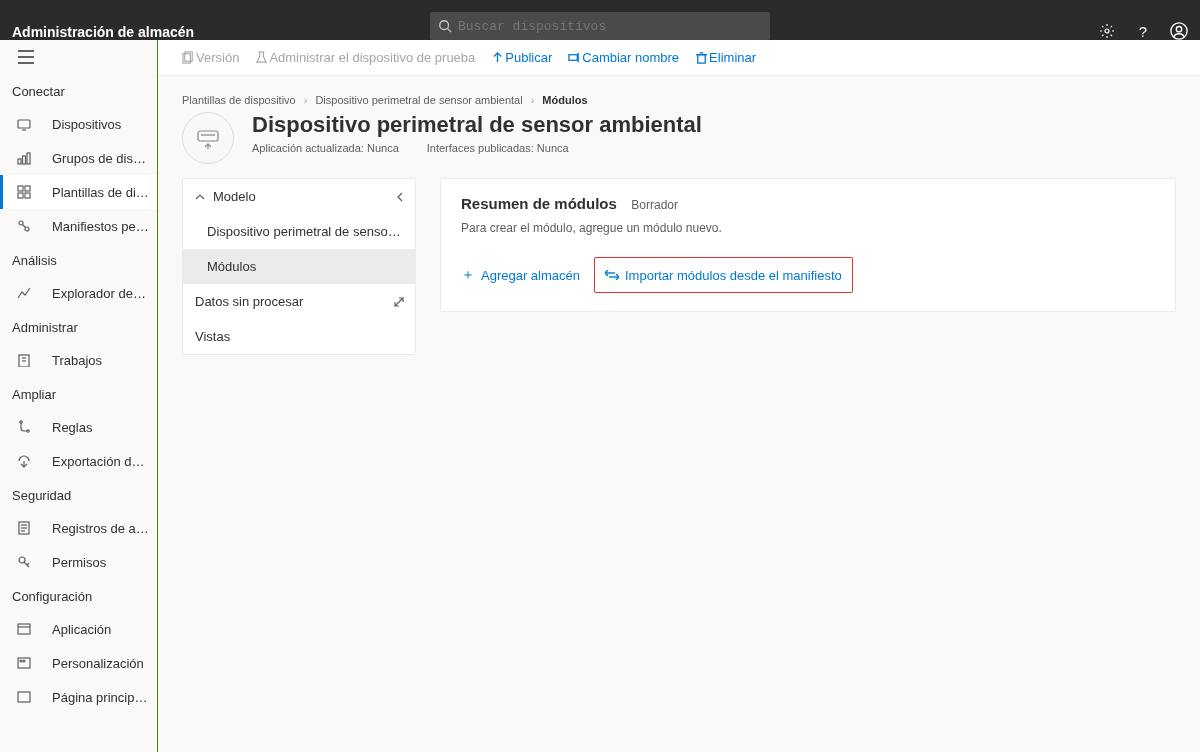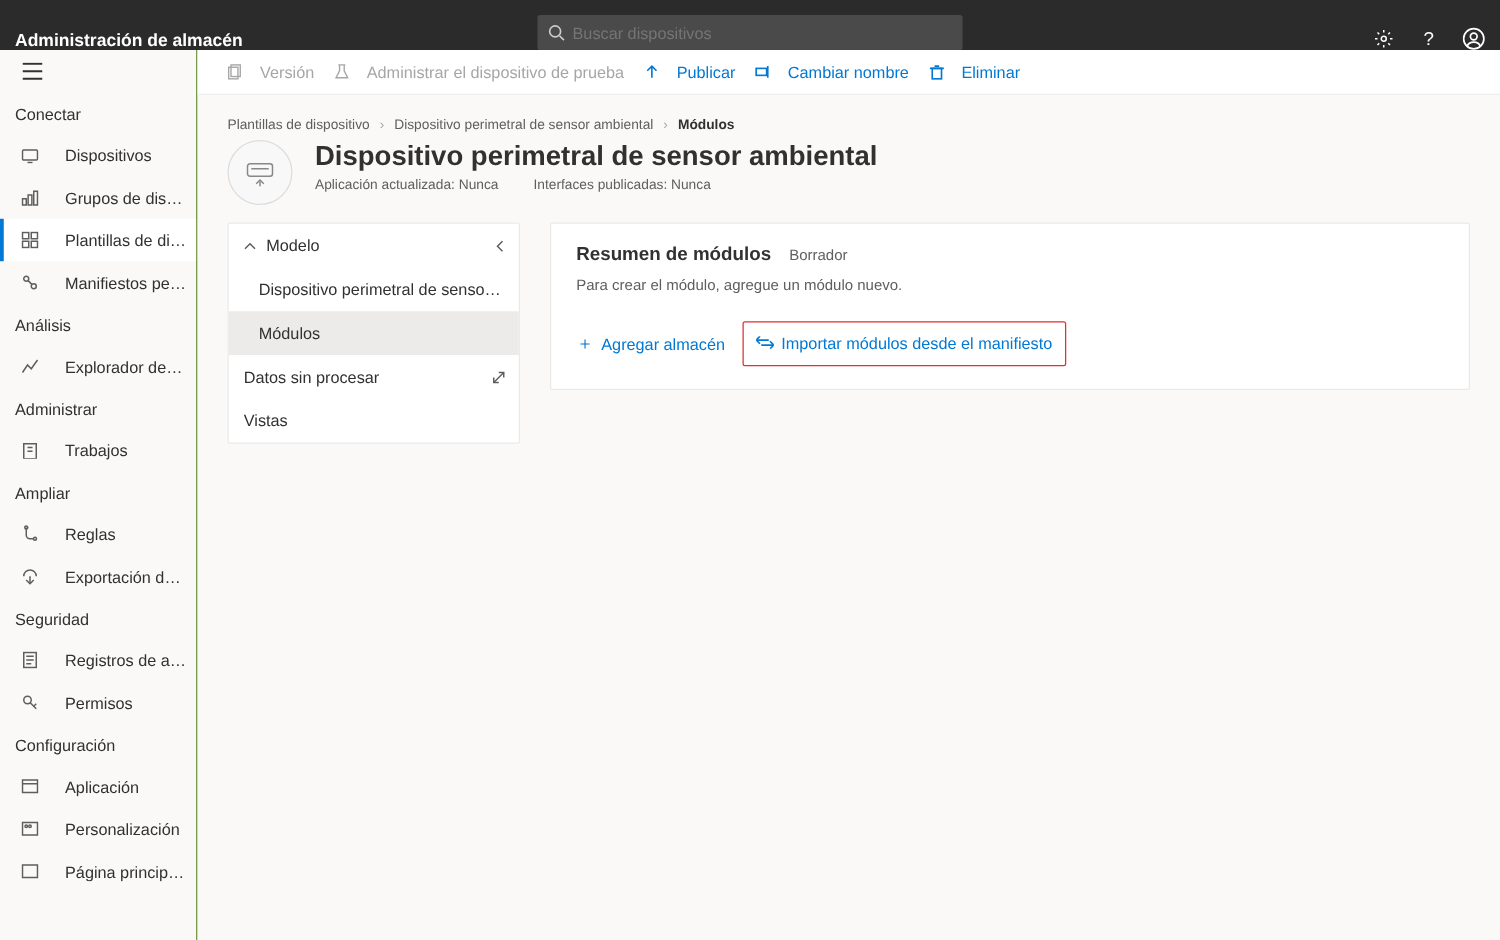--- a/index.html
+++ b/index.html
@@ -25,20 +25,21 @@
   }
   .search-input {
     width: 100%;
     height: 28px;
     background: #4a4a4a;
     border: none;
     color: #ccc;
     padding: 0 10px 0 28px;
     font-size: 13px;
     border-radius: 2px;
+    font-family: Liberation Mono, monospace;
   }
   .search-icon-pos {
     position: absolute; left: 8px; top: 50%; transform: translateY(-50%);
     color: #ccc;
   }
   .header-icons { margin-left: auto; display: flex; gap: 18px; align-items: center; color: #fff; }
   .hicon { width: 18px; height: 18px; display:inline-flex; align-items:center; justify-content:center; font-size:16px; }
 
   
   .layout { display: flex; height: calc(752px - 40px); }
@@ -71,21 +72,21 @@
   }
   .sb-icon { width: 16px; height: 16px; flex-shrink: 0; display:inline-flex; align-items:center; justify-content:center; color: #605e5c; }
   .sb-label { overflow: hidden; text-overflow: ellipsis; }
 
   
   .toolbar {
     height: 36px; background: #fff; border-bottom: 1px solid #eee;
     display: flex; align-items: center; gap: 16px; padding: 0 24px;
     font-size: 13px;
   }
-  .tb-btn { display: inline-flex; align-items: center; gap: 12px; cursor: pointer; }
+  .tb-btn { display: inline-flex; align-items: center; gap: 0; cursor: pointer; }
   .tb-disabled { color: #a6a6a6; }
   .tb-primary { color: #0078d4; }
   .tb-icon { width:14px; height:14px; display:inline-flex; align-items:center; }
 
   
   .crumbs { padding: 18px 24px 6px 24px; font-size: 11px; color: #605e5c; display:flex; align-items:center; gap: 8px; }
   .crumbs .sep { color: #a6a6a6; }
   .crumbs .current { color: #323130; font-weight: 600; }
 
   

